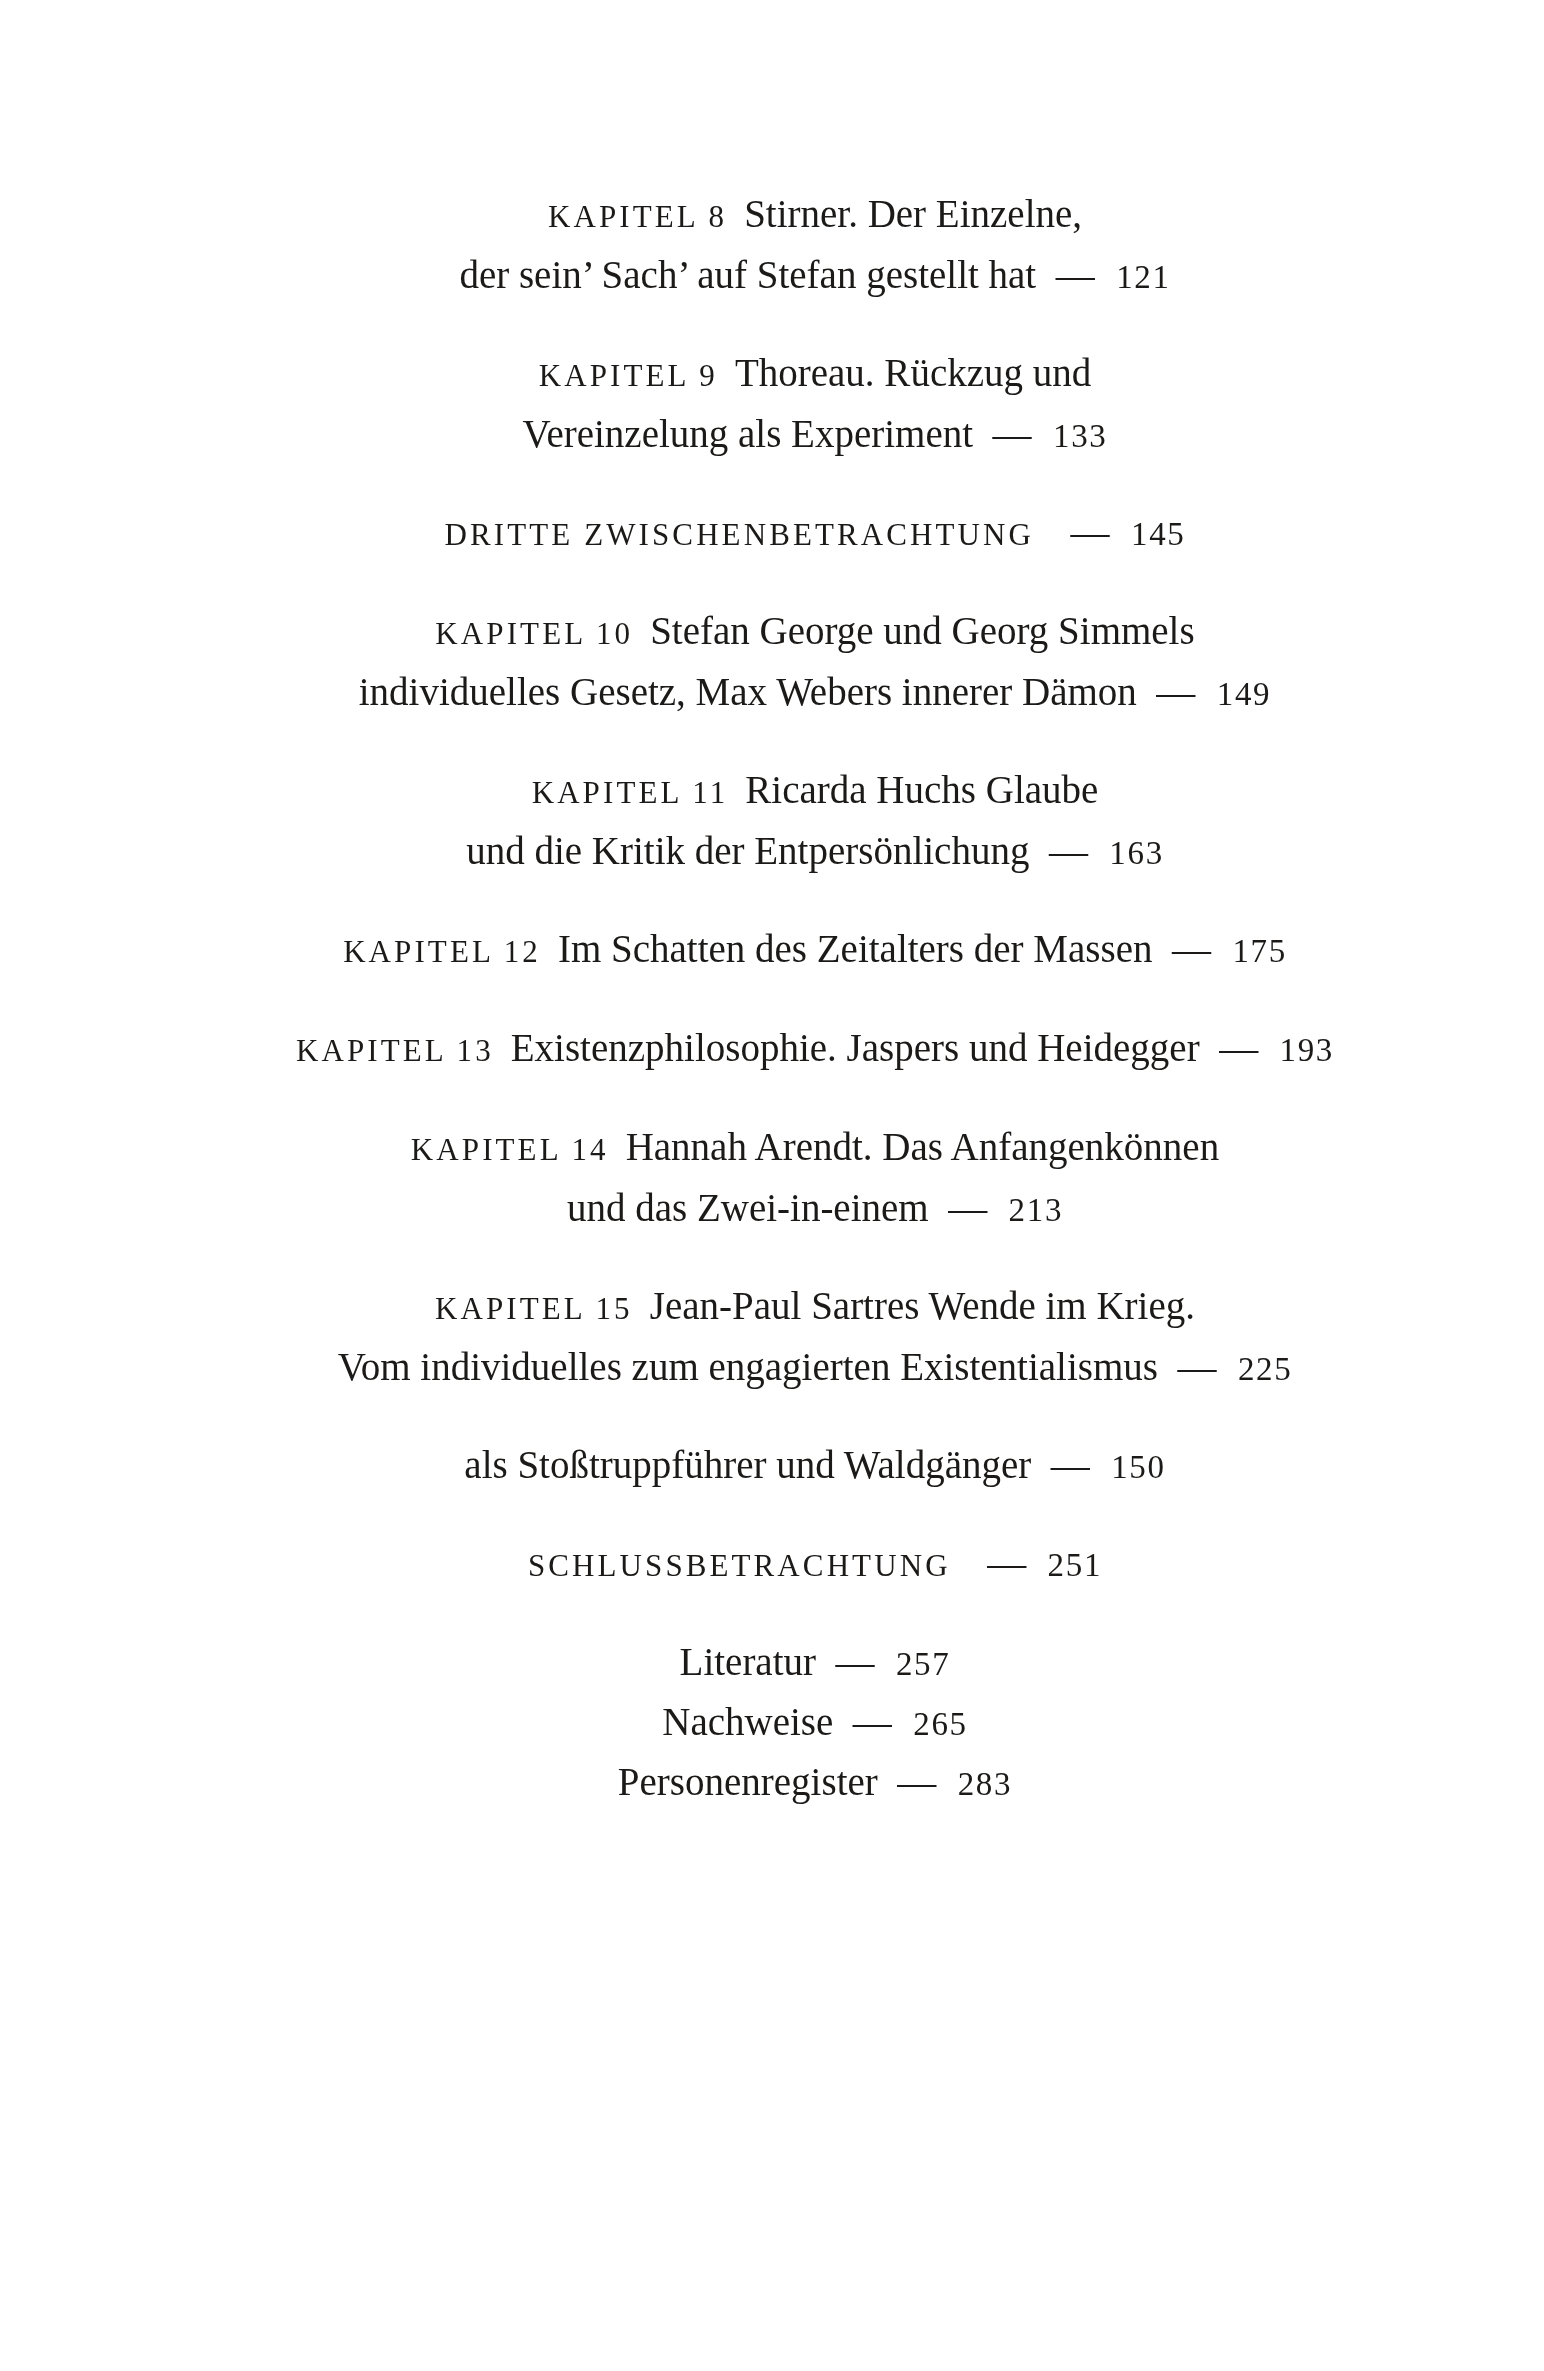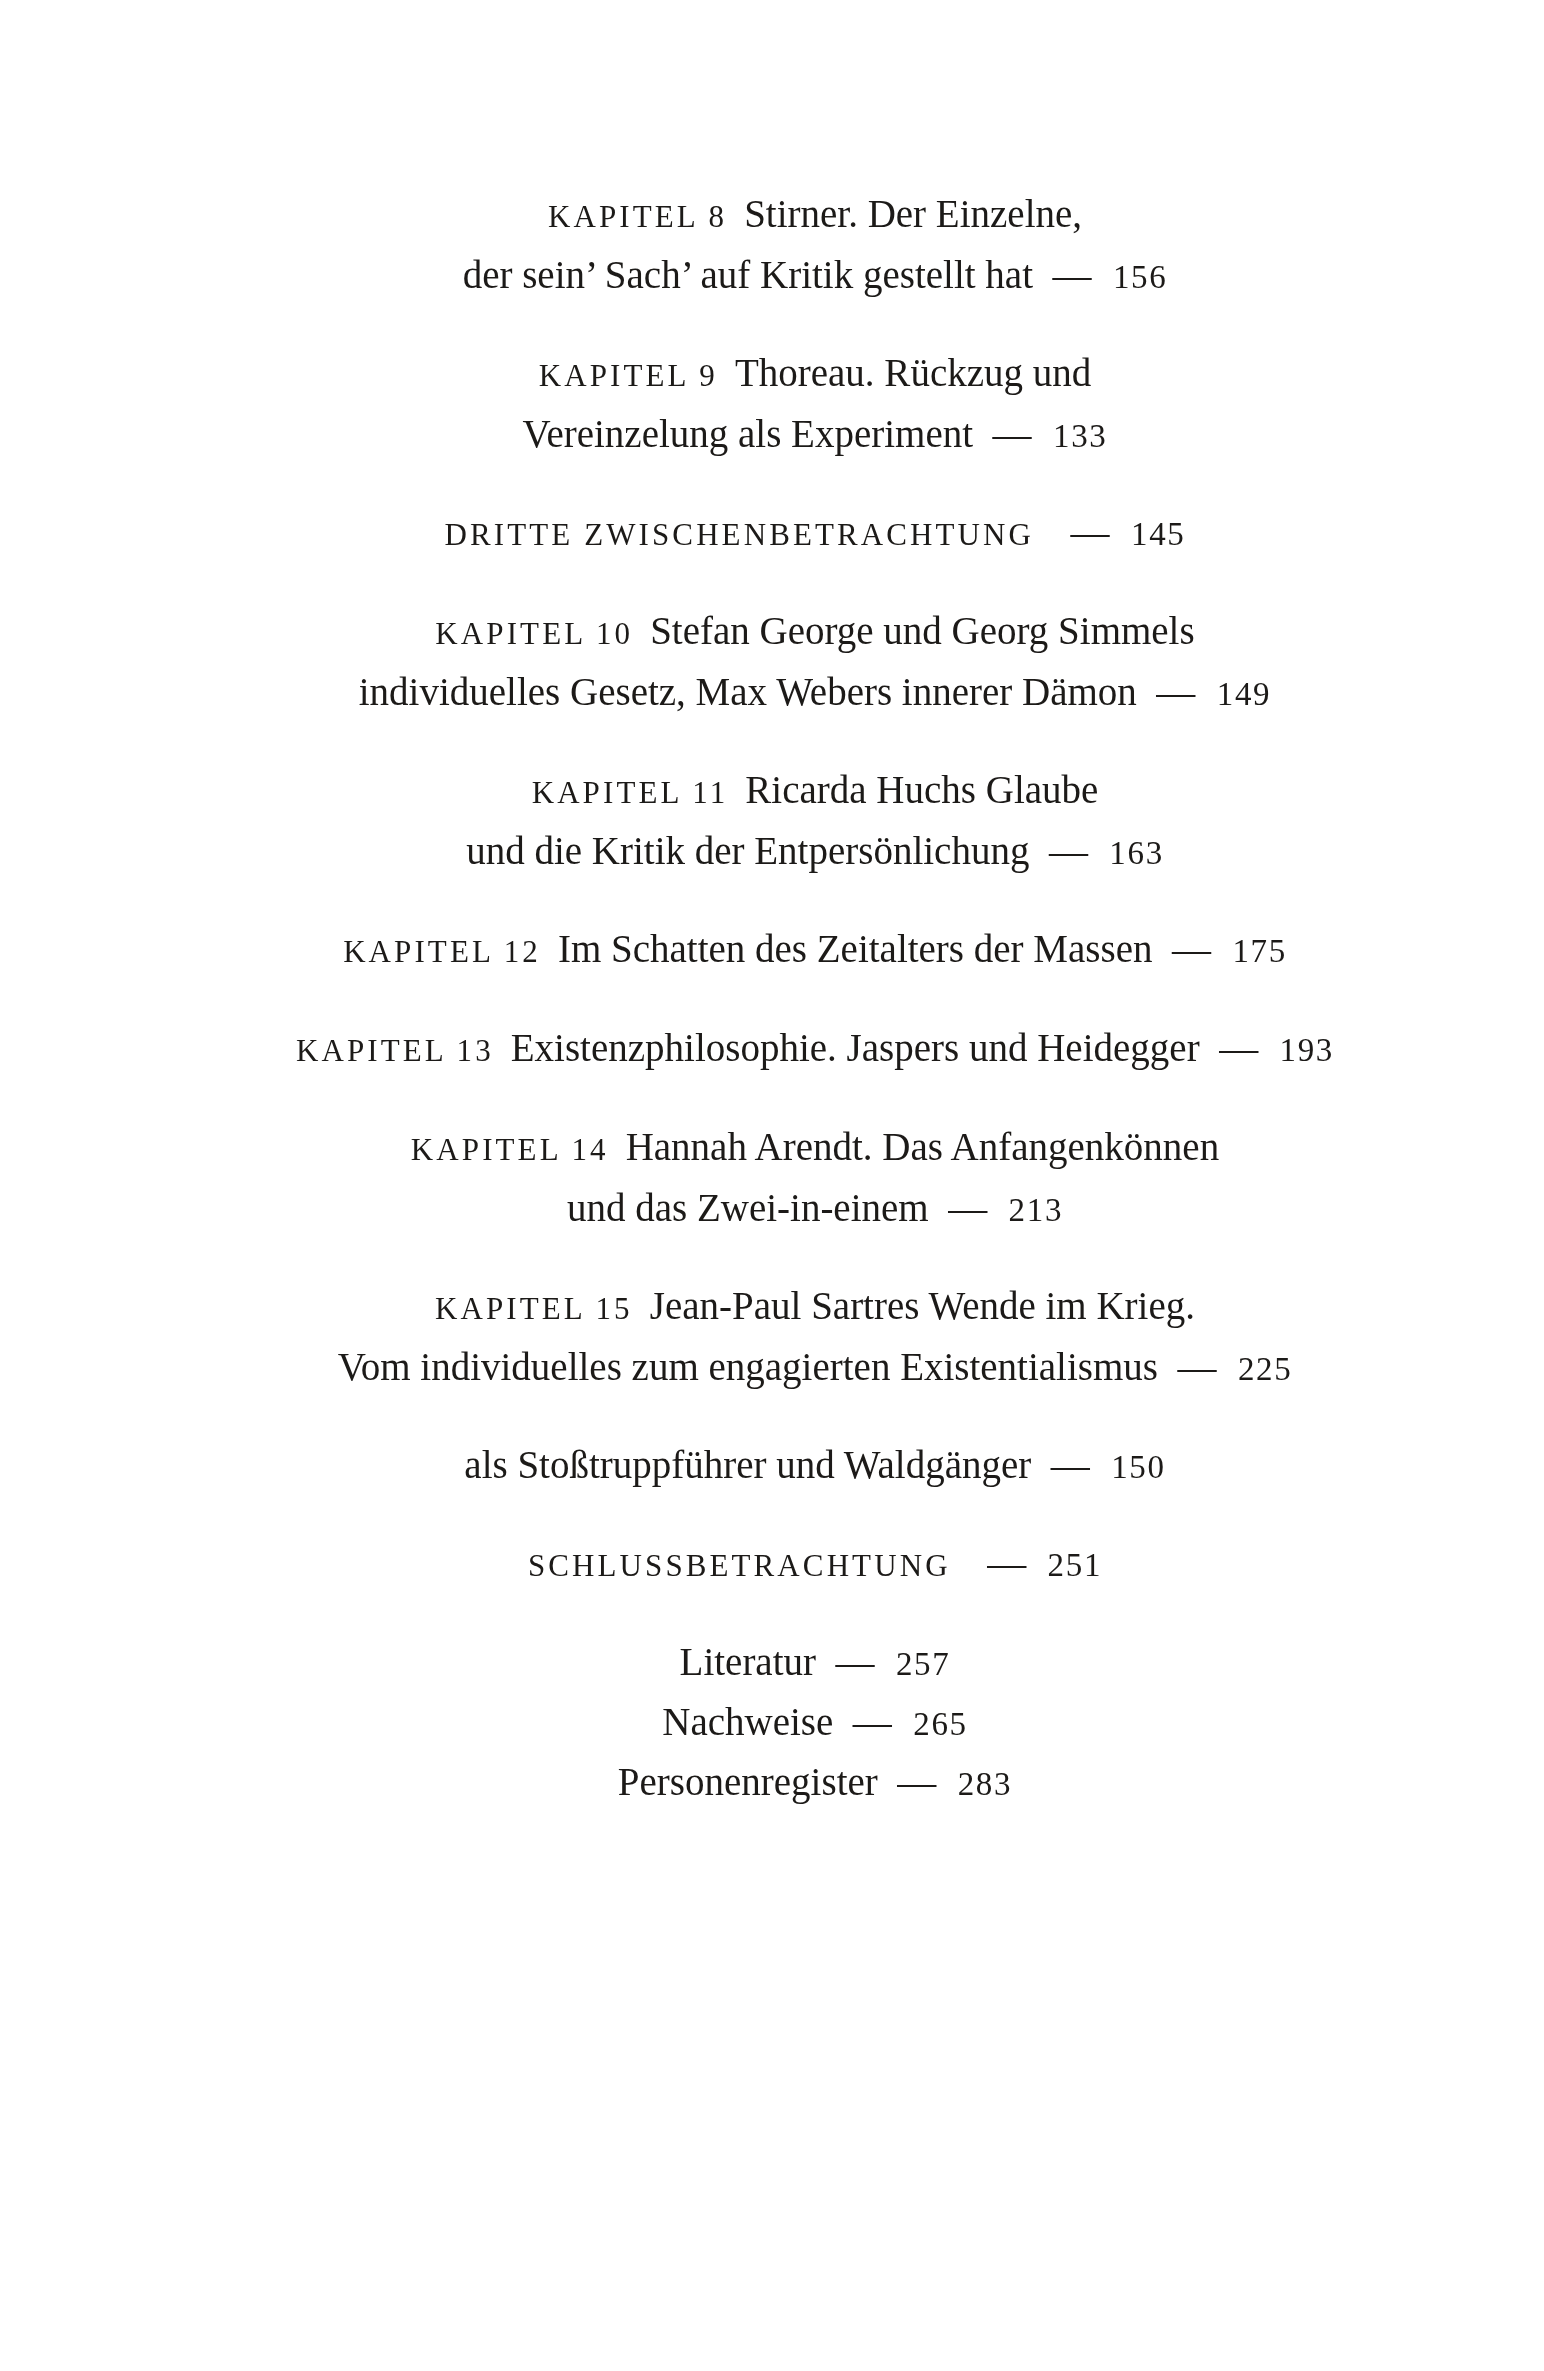--- a/index.html
+++ b/index.html
@@ -40,21 +40,21 @@
     font-size: 33px;
     letter-spacing: 0.05em;
   }
 </style>
 </head>
 <body style="background: rgb(255, 255, 255); color: rgb(28, 26, 24);">
 
 <main class="toc">
     <div class="entry">
       <div class="line"><span class="sc">KAPITEL 8</span><span class="txt">Stirner. Der Einzelne,</span></div>
-      <div class="line"><span class="txt">der sein’ Sach’ auf Kritik gestellt hat</span><span class="dash">—</span><span class="num">156</span></div>
+      <div class="line"><span class="txt">der sein’ Sach’ auf Stefan gestellt hat</span><span class="dash">—</span><span class="num">121</span></div>
     </div>
     <div class="entry">
       <div class="line"><span class="sc">KAPITEL 9</span><span class="txt">Thoreau. Rückzug und</span></div>
       <div class="line"><span class="txt">Vereinzelung als Experiment</span><span class="dash">—</span><span class="num">133</span></div>
     </div>
     <div class="entry">
       <div class="line"><span class="sc">DRITTE ZWISCHENBETRACHTUNG</span><span class="dash">—</span><span class="num">145</span></div>
     </div>
     <div class="entry">
       <div class="line"><span class="sc">KAPITEL 10</span><span class="txt">Stefan George und Georg Simmels</span></div>

